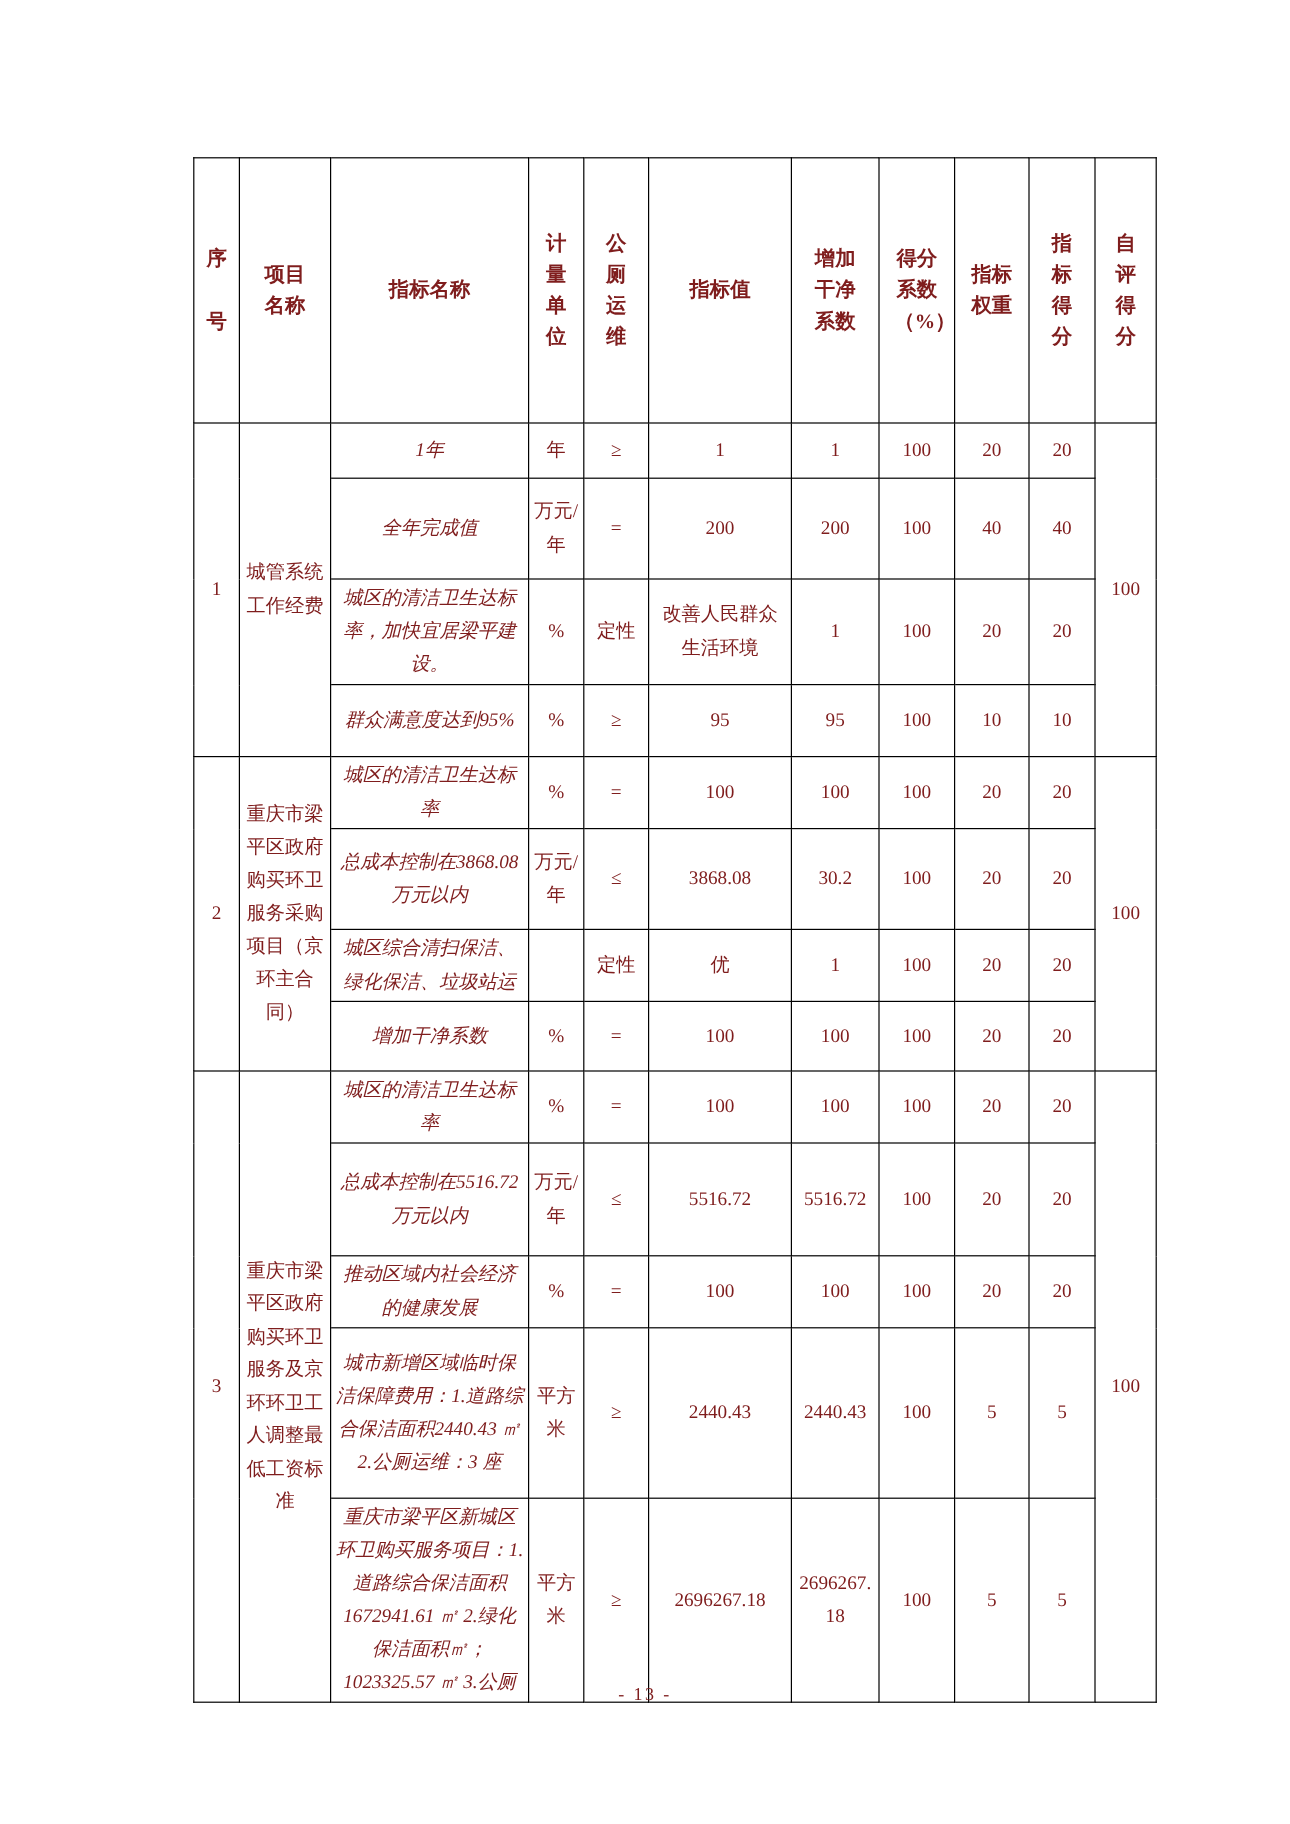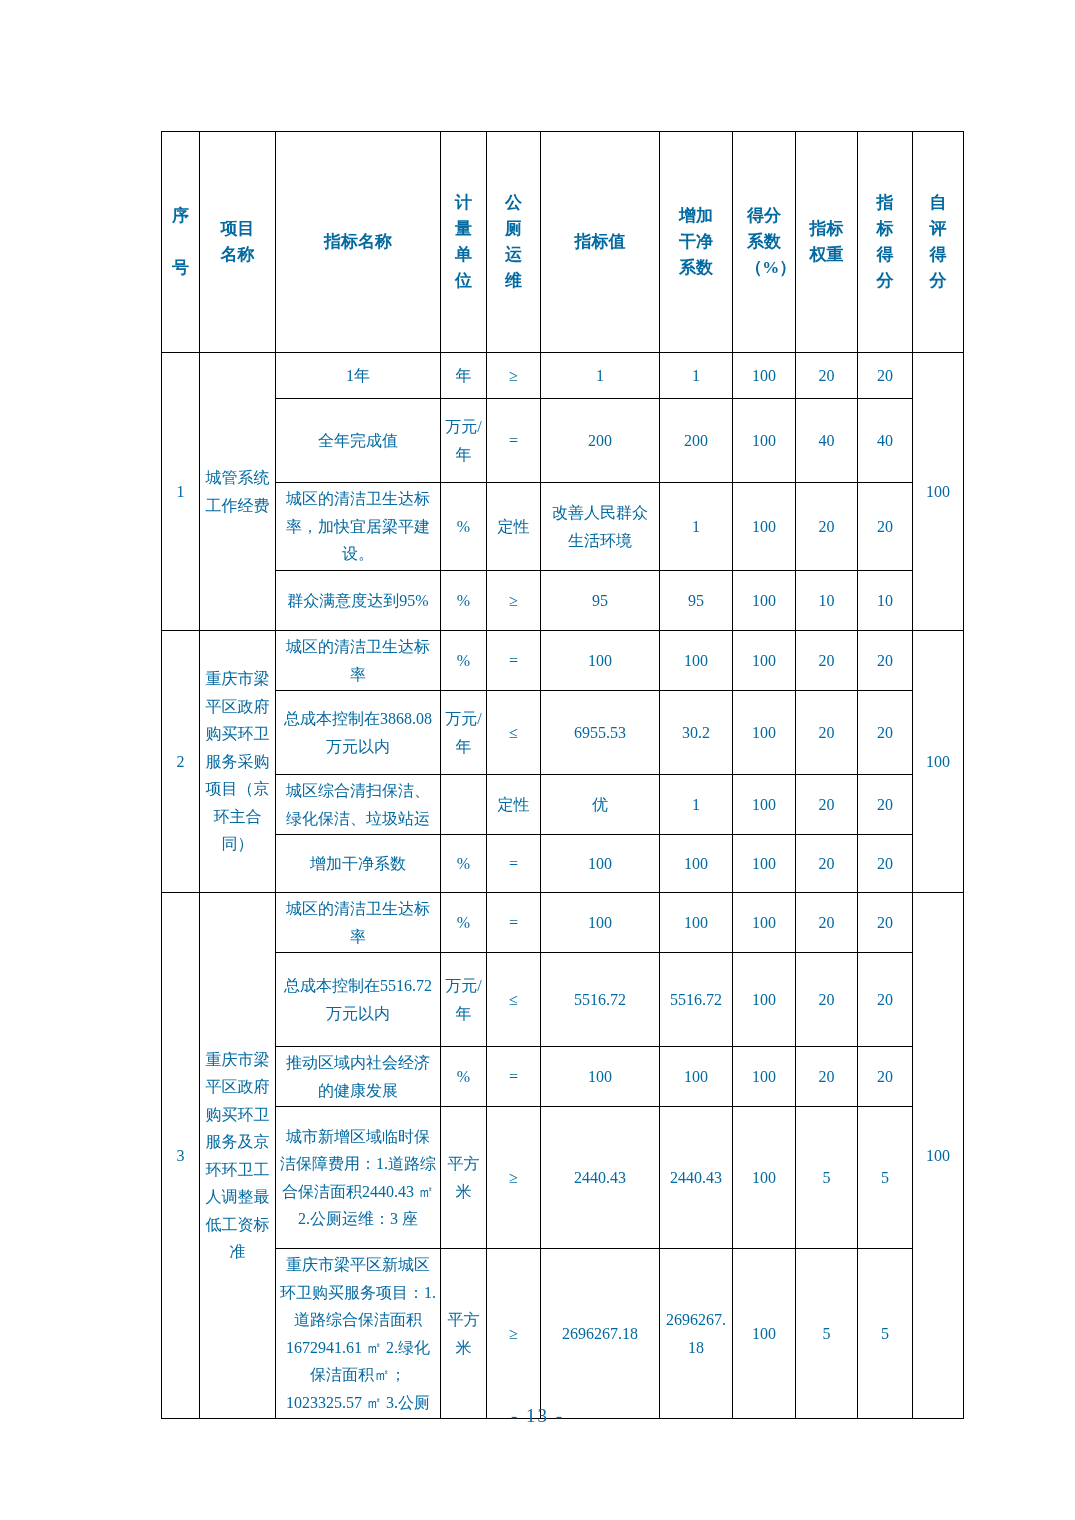--- a/index.html
+++ b/index.html
@@ -2,21 +2,21 @@
 <html><head>
 <meta charset="utf-8">
 <style>
   html,body { margin:0; padding:0; background:#e8e8e8; }
   .page {
     position:relative;
     width:1075px; height:1520px;
     margin:0 auto;
     background:#ffffff;
     font-family:"Liberation Serif","DejaVu Serif",serif;
-    color:#0369a1;
+    color:#7f1d1d;
     overflow:hidden;
   }
   table.eval {
     position:absolute; left:161px; top:131px;
     border-collapse:collapse;
     table-layout:fixed;
   }
   table.eval th, table.eval td {
     border:1px solid #000000;
     text-align:center;
@@ -31,29 +31,29 @@
   }
   .head-label { display:inline-block; vertical-align:middle; line-height:26px; }
   .hw1 { width:1.1em; }
   .hw2 { width:2.2em; }
   th.col-idx .head-label { line-height:52px; }
   table.eval td {
     font-size:16px;
     line-height:1.72;
     padding:2px 4px;
   }
-  td.cell-indicator { padding:2px 13px; }
+  td.cell-indicator { padding:2px 13px;font-style:italic; }
   td.cell-project   { padding:2px 12px; }
   td.cell-unit      { padding:2px 8px; }
   td.cell-completed { padding:2px 6px; word-break:break-all; }
   td.cell-target    { padding:2px 6px; }
   .footer {
     position:absolute; left:0; top:1405px; width:1075px;
     text-align:center;
-    font-size:19px;
+    font-size:15px;
     letter-spacing:2px;
   }
 </style>
 </head>
 <body>
 
 <div class="page">
   <table class="eval">
     <colgroup>
         <col style="width: 38px;">
@@ -137,21 +137,21 @@
           <td class="cell-completed">100</td>
           <td class="cell-coef">100</td>
           <td class="cell-weight">20</td>
           <td class="cell-score">20</td>
           <td class="cell-self" rowspan="4">100</td>
         </tr>
         <tr style="height: 84px;">
           <td class="cell-indicator">总成本控制在3868.08万元以内</td>
           <td class="cell-unit">万元/年</td>
           <td class="cell-nature">≤</td>
-          <td class="cell-target">6955.53</td>
+          <td class="cell-target">3868.08</td>
           <td class="cell-completed">30.2</td>
           <td class="cell-coef">100</td>
           <td class="cell-weight">20</td>
           <td class="cell-score">20</td>
         </tr>
         <tr style="height: 52px;">
           <td class="cell-indicator">城区综合清扫保洁、绿化保洁、垃圾站运</td>
           <td class="cell-unit"></td>
           <td class="cell-nature">定性</td>
           <td class="cell-target">优</td>

